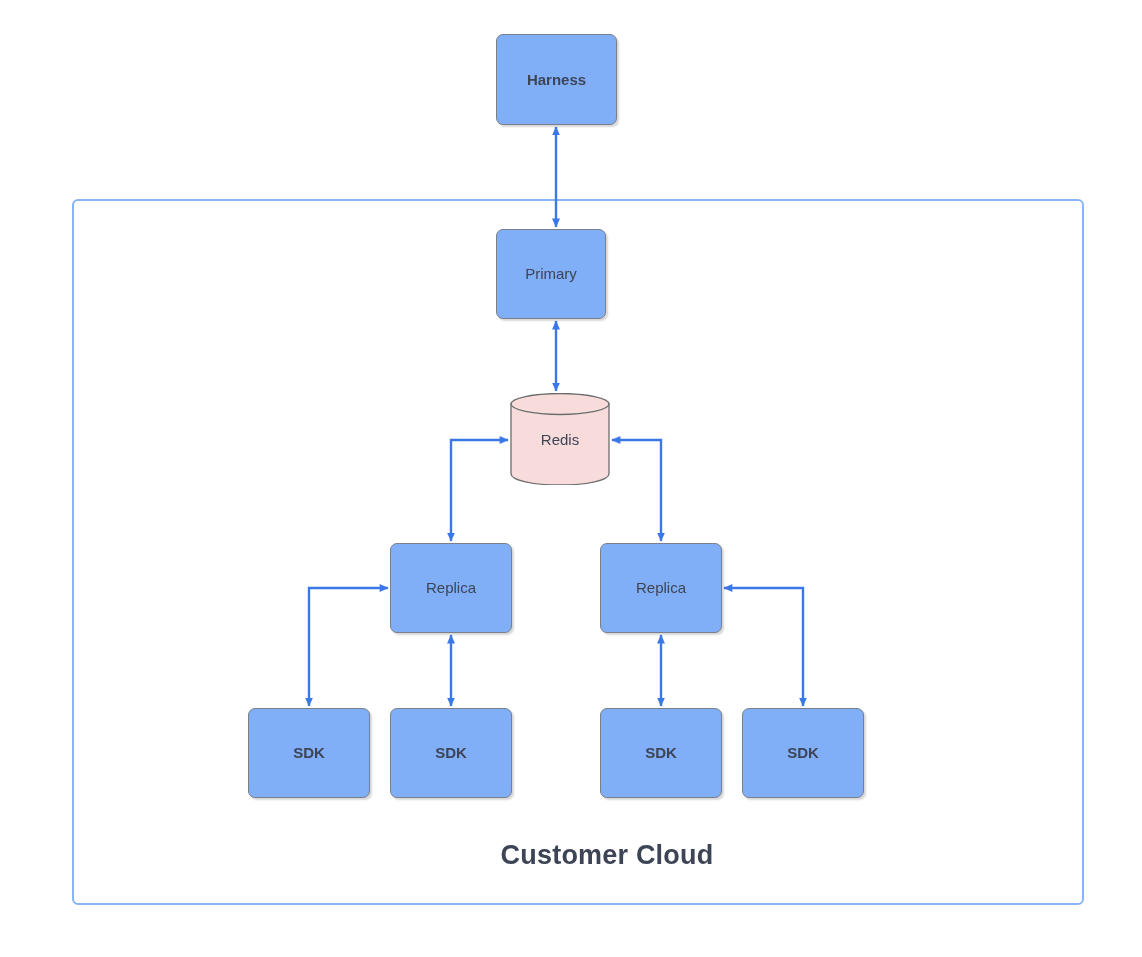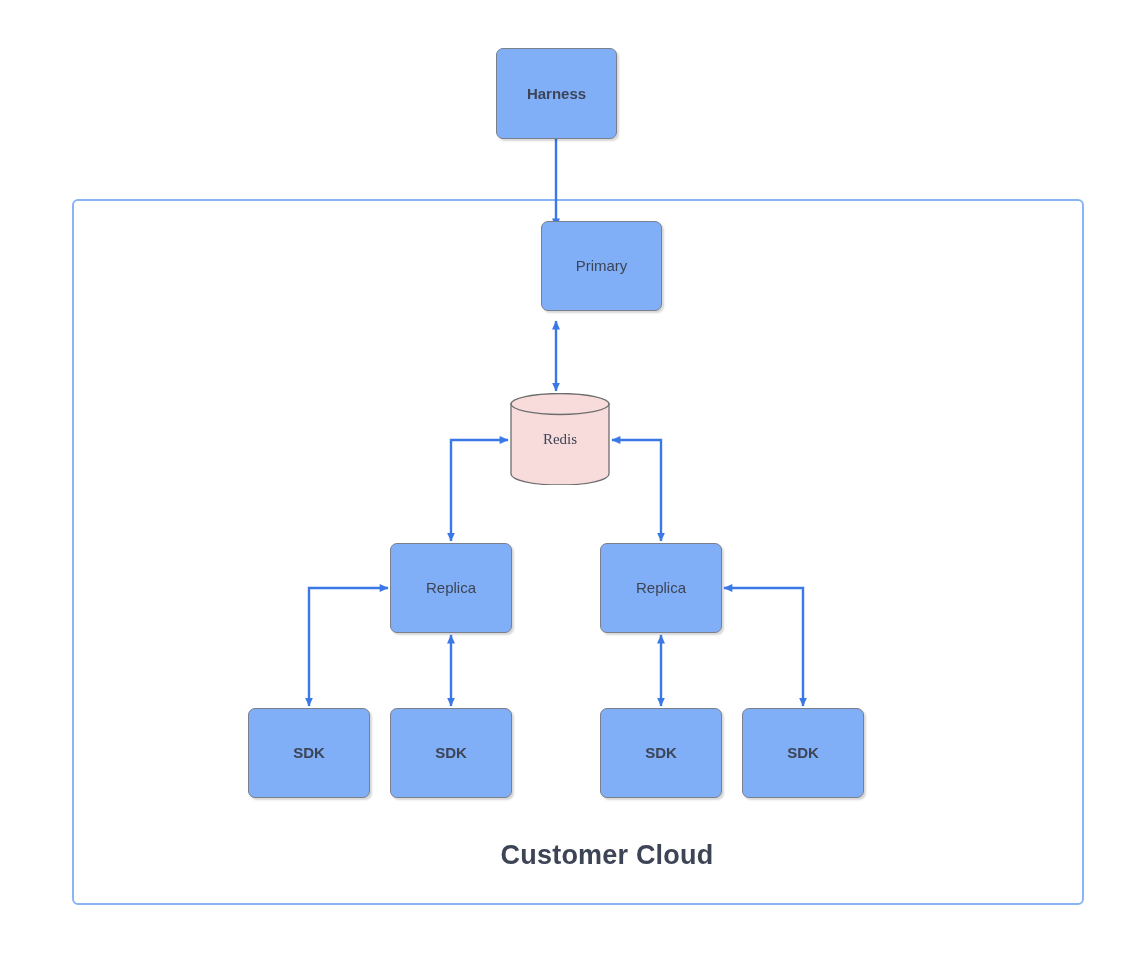--- a/index.html
+++ b/index.html
@@ -66,21 +66,20 @@
     position: absolute;
     left: 0;
     top: 0;
     width: 100%;
     height: 100%;
     display: flex;
     align-items: center;
     justify-content: center;
     color: #3d4456;
     font-size: 15px;
-    font-family: Liberation Serif, serif;
   }
 </style>
 </head>
 <body>
 
 <div id="canvas">
 
   <div class="cloud-box" style="left:72px; top:199px; width:1012px; height:706px;"></div>
 
   <div class="cloud-label" style="left:72px; top:840px; width:1012px;">Customer Cloud</div>
@@ -108,25 +107,25 @@
       <path d="M388,588 L309,588 L309,706" marker-start="url(#ah-start)" marker-end="url(#ah-end)"></path>
 
       <path d="M451,635 L451,706" marker-start="url(#ah-start)" marker-end="url(#ah-end)"></path>
 
       <path d="M661,635 L661,706" marker-start="url(#ah-start)" marker-end="url(#ah-end)"></path>
 
       <path d="M724,588 L803,588 L803,706" marker-start="url(#ah-start)" marker-end="url(#ah-end)"></path>
     </g>
   </svg>
 
-  <div class="node bold harness" style="left:496px; top:34px; width:121px; height:91px;margin-top:14px;">
+  <div class="node bold harness" style="left:496px; top:34px; width:121px; height:91px;">
     <span>Harness</span>
   </div>
 
-  <div class="node" style="left:496px; top:221px; width:121px; height:90px;margin-left:45px;">
+  <div class="node" style="left:496px; top:229px; width:110px; height:90px;">
     <span>Primary</span>
   </div>
 
   <div class="db-node" style="left:510px; top:393px; width:100px; height:92px;">
     <svg width="100" height="92" viewBox="0 0 100 92">
       <path d="M1,11 L1,81 A49,11 0 0 0 99,81 L99,11 Z" fill="#f8dcdc" stroke="#6d6d6d" stroke-width="1.3"></path>
       <ellipse cx="50" cy="11" rx="49" ry="10.5" fill="#f8dcdc" stroke="#6d6d6d" stroke-width="1.3"></ellipse>
     </svg>
     <span class="db-label">Redis</span>
   </div>

